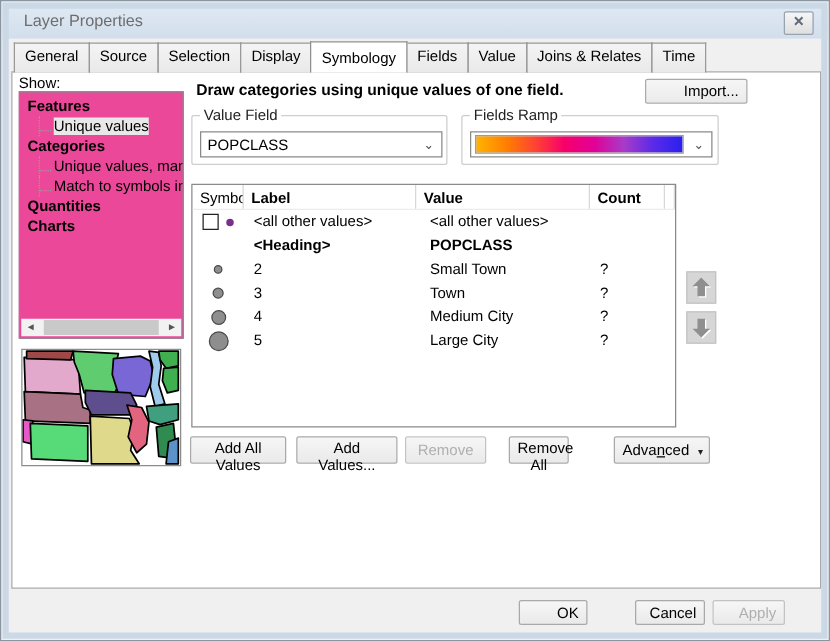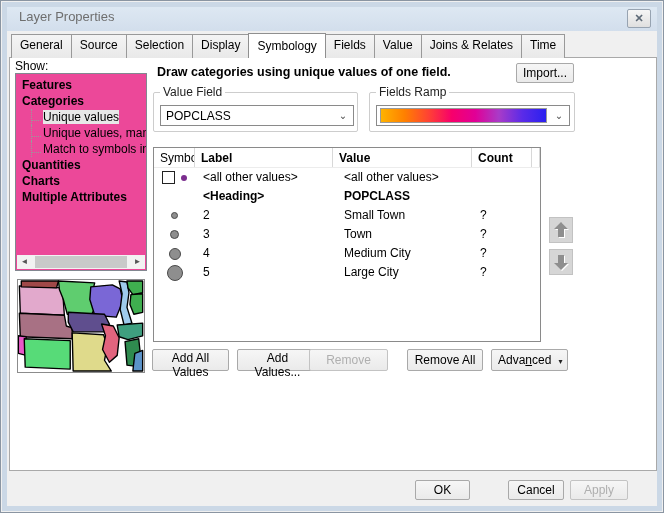--- a/index.html
+++ b/index.html
@@ -26,21 +26,21 @@
   .tree-item.indent .lbl.sel{background:#e8e8e8;}
   .hscroll{position:absolute;left:1px;right:1px;bottom:1px;height:14px;background:#f2f2f2;display:flex;align-items:center;z-index:6;}
   .hscroll .arr{width:15px;height:14px;font-size:8px;line-height:14px;text-align:center;color:#555;cursor:pointer;}
   .hscroll .thumb{height:12px;flex:1;margin:0 3px;background:#c9c9c9;cursor:pointer;}
   
   .map{position:absolute;left:16px;top:278px;width:128px;height:94px;border:1px solid #8c8c8c;z-index:5;background:#fff;}
   
   .heading{position:absolute;left:156px;top:64px;font-size:12.5px;font-weight:bold;z-index:5;}
   .btn{background:linear-gradient(#f6f6f6,#eaeaea);border:1px solid #a9a9a9;border-radius:2px;font-size:12px;color:#000;text-align:center;cursor:pointer;font-family:"Liberation Sans",sans-serif;}
   .btn.disabled{color:#afafaf;border-color:#c3c3c3;cursor:default;}
-  .import-btn{position:absolute;left:515px;top:62px;width:58px;height:20px;z-index:5;text-align:right;}
+  .import-btn{position:absolute;left:515px;top:62px;width:82px;height:20px;z-index:5;text-align:right;}
   .groupbox{position:absolute;border:1px solid #cdcdcd;border-radius:2px;z-index:5;}
   .groupbox .legend{position:absolute;top:-8px;left:6px;background:#fff;padding:0 3px;font-size:12px;color:#222;}
   .gb-vf{left:152px;top:91px;width:205px;height:40px;}
   .gb-cr{left:368px;top:91px;width:206px;height:40px;}
   .combo{position:absolute;left:6px;top:12px;height:21px;background:#fff;border:1px solid #8a8a8a;display:flex;align-items:center;cursor:pointer;}
   .combo .val{flex:1;font-size:12px;padding-left:5px;white-space:nowrap;overflow:hidden;}
   .combo .chev{width:20px;text-align:center;color:#4d4d4d;font-size:10px;}
   .ramp{flex:1;height:15px;margin:0 2px 0 3px;border:1px solid #9a9a9a;}
   
   .symtable{position:absolute;left:152px;top:146px;width:388px;height:195px;background:#fff;border:1px solid #8a8a8a;z-index:5;font-size:12px;overflow:hidden;}
@@ -54,24 +54,24 @@
   .c-cnt{width:60px;padding-left:8px;}
   .trow.boldrow .c-val,.trow.boldrow .c-lab{font-weight:bold;}
   .chkbox{width:13px;height:13px;background:#fff;border:1px solid #222;display:inline-block;}
   .dot{border-radius:50%;display:inline-block;}
   
   .updown{position:absolute;width:24px;height:26px;background:#d6d6d6;border:1px solid #c2c2c2;z-index:5;display:flex;align-items:center;justify-content:center;cursor:pointer;}
   .ud-up{left:548px;top:216px;}
   .ud-down{left:548px;top:248px;}
   
   .action-btn{position:absolute;top:348px;height:22px;z-index:5;}
-  .a0{left:151px;width:77px;} .a1{left:236px;width:81px;} .a2{left:308px;width:79px;} .a3{left:406px;width:76px;} .a4{left:490px;width:77px;}
+  .a0{left:151px;width:77px;} .a1{left:236px;width:81px;} .a2{left:323px;width:65px;} .a3{left:406px;width:48px;} .a4{left:490px;width:77px;}
   .mini-arrow{font-size:8px;margin-left:7px;color:#222;}
   
-  .footer-btn{position:absolute;top:479px;height:20px;z-index:5;}
+  .footer-btn{position:absolute;top:479px;height:20px;z-index:5;text-align:right;}
   .f-ok{left:414px;width:55px;} .f-cancel{left:491px;width:56px;margin-left:16px;} .f-apply{left:569px;width:58px;}
   svg{display:block;}
 </style>
 </head>
 <body>
 
 <div class="window">
   <div class="titlebar">
     <span class="title">Layer Properties</span>
     <div class="close-btn">✕</div>
@@ -88,27 +88,26 @@
       <div class="tab">Value</div>
       <div class="tab">Joins &amp; Relates</div>
       <div class="tab">Time</div>
     </div>
   <div class="tab-page"></div>
 
   <div class="show-label">Show:</div>
   <div class="listbox">
     <div class="tree">
         <div class="tree-item bold"><span class="lbl">Features</span></div>
+        <div class="tree-item indent"><span class="dash"></span><span class="lbl sel">Unique values</span></div>
         <div class="tree-item bold"><span class="lbl">Categories</span></div>
-        <div class="tree-item indent"><span class="dash"></span><span class="lbl sel">Unique values</span></div>
         <div class="tree-item indent"><span class="dash"></span><span class="lbl">Unique values, many</span></div>
         <div class="tree-item indent"><span class="dash"></span><span class="lbl">Match to symbols in a</span></div>
         <div class="tree-item bold"><span class="lbl">Quantities</span></div>
         <div class="tree-item bold"><span class="lbl">Charts</span></div>
-        <div class="tree-item bold"><span class="lbl">Multiple Attributes</span></div>
       </div>
     <div class="hscroll">
       <div class="arr">◄</div>
       <div class="thumb"></div>
       <div class="arr">►</div>
     </div>
   </div>
 
   <div class="map">
     <svg id="mapsvg" width="126" height="92" viewBox="0 0 128 94">

